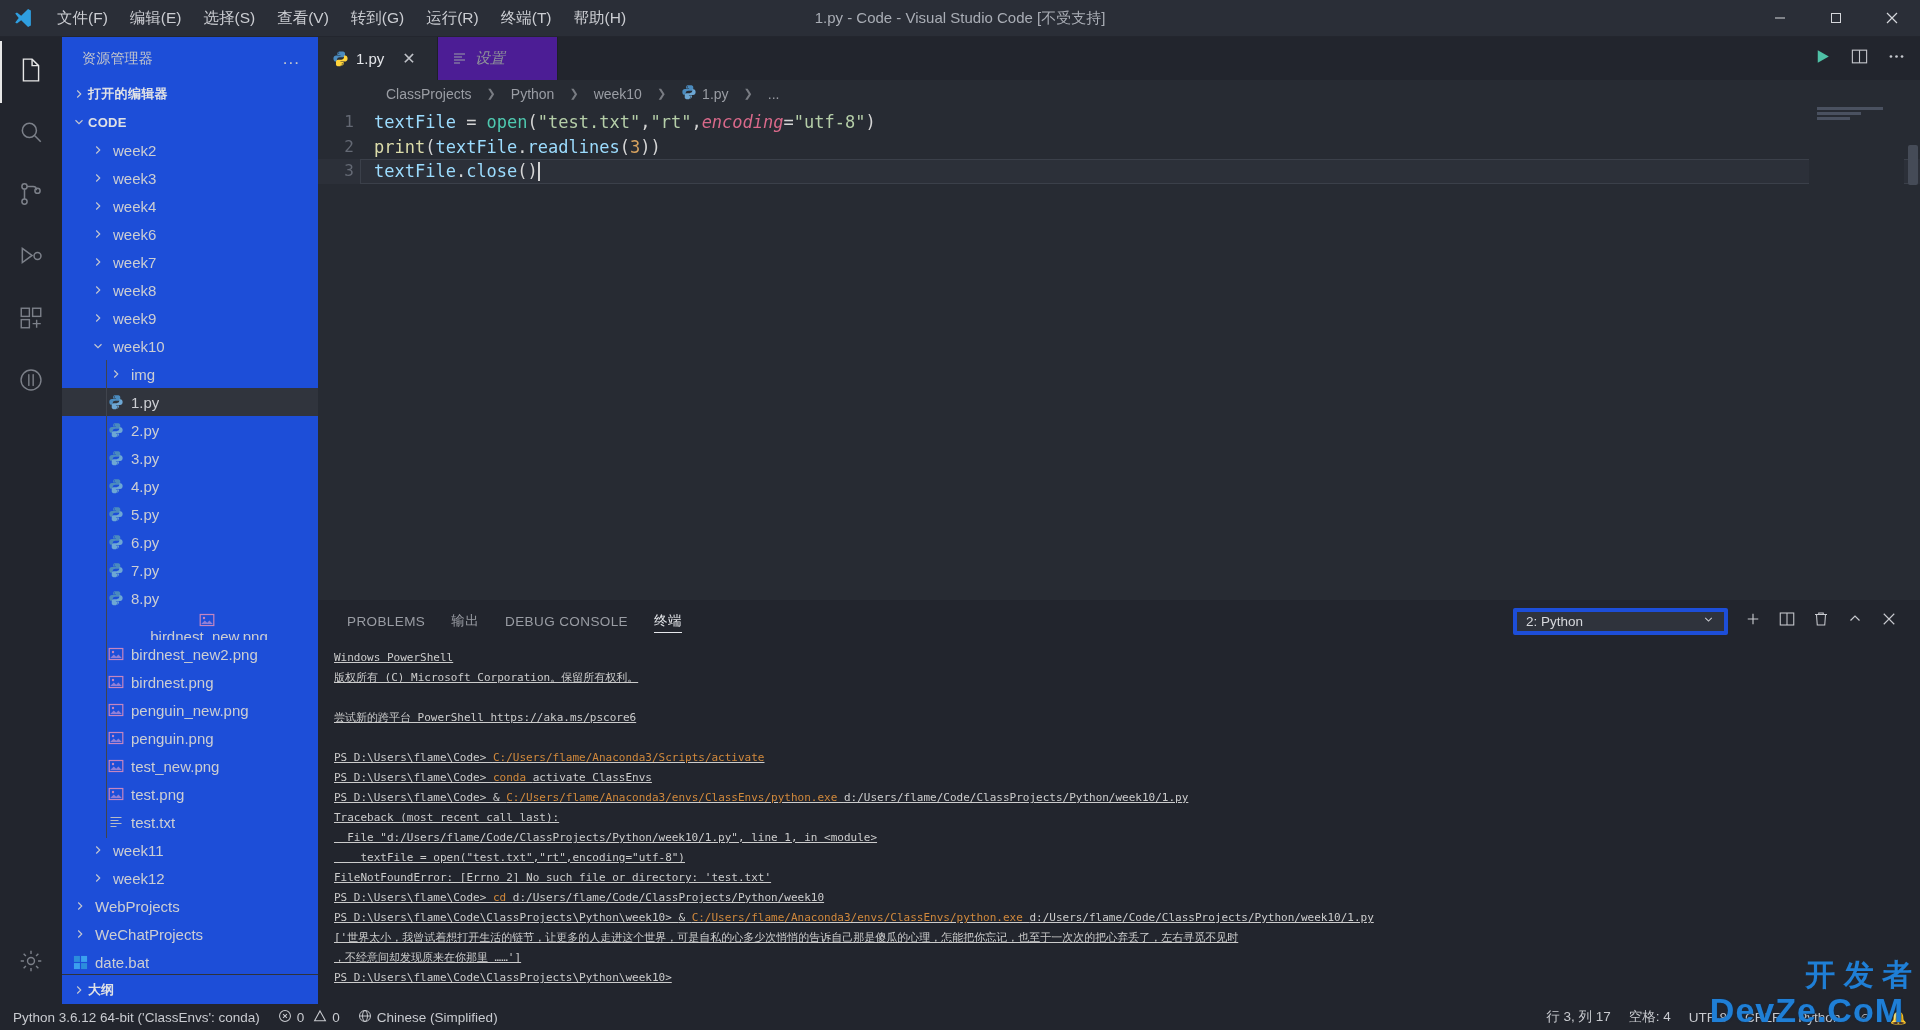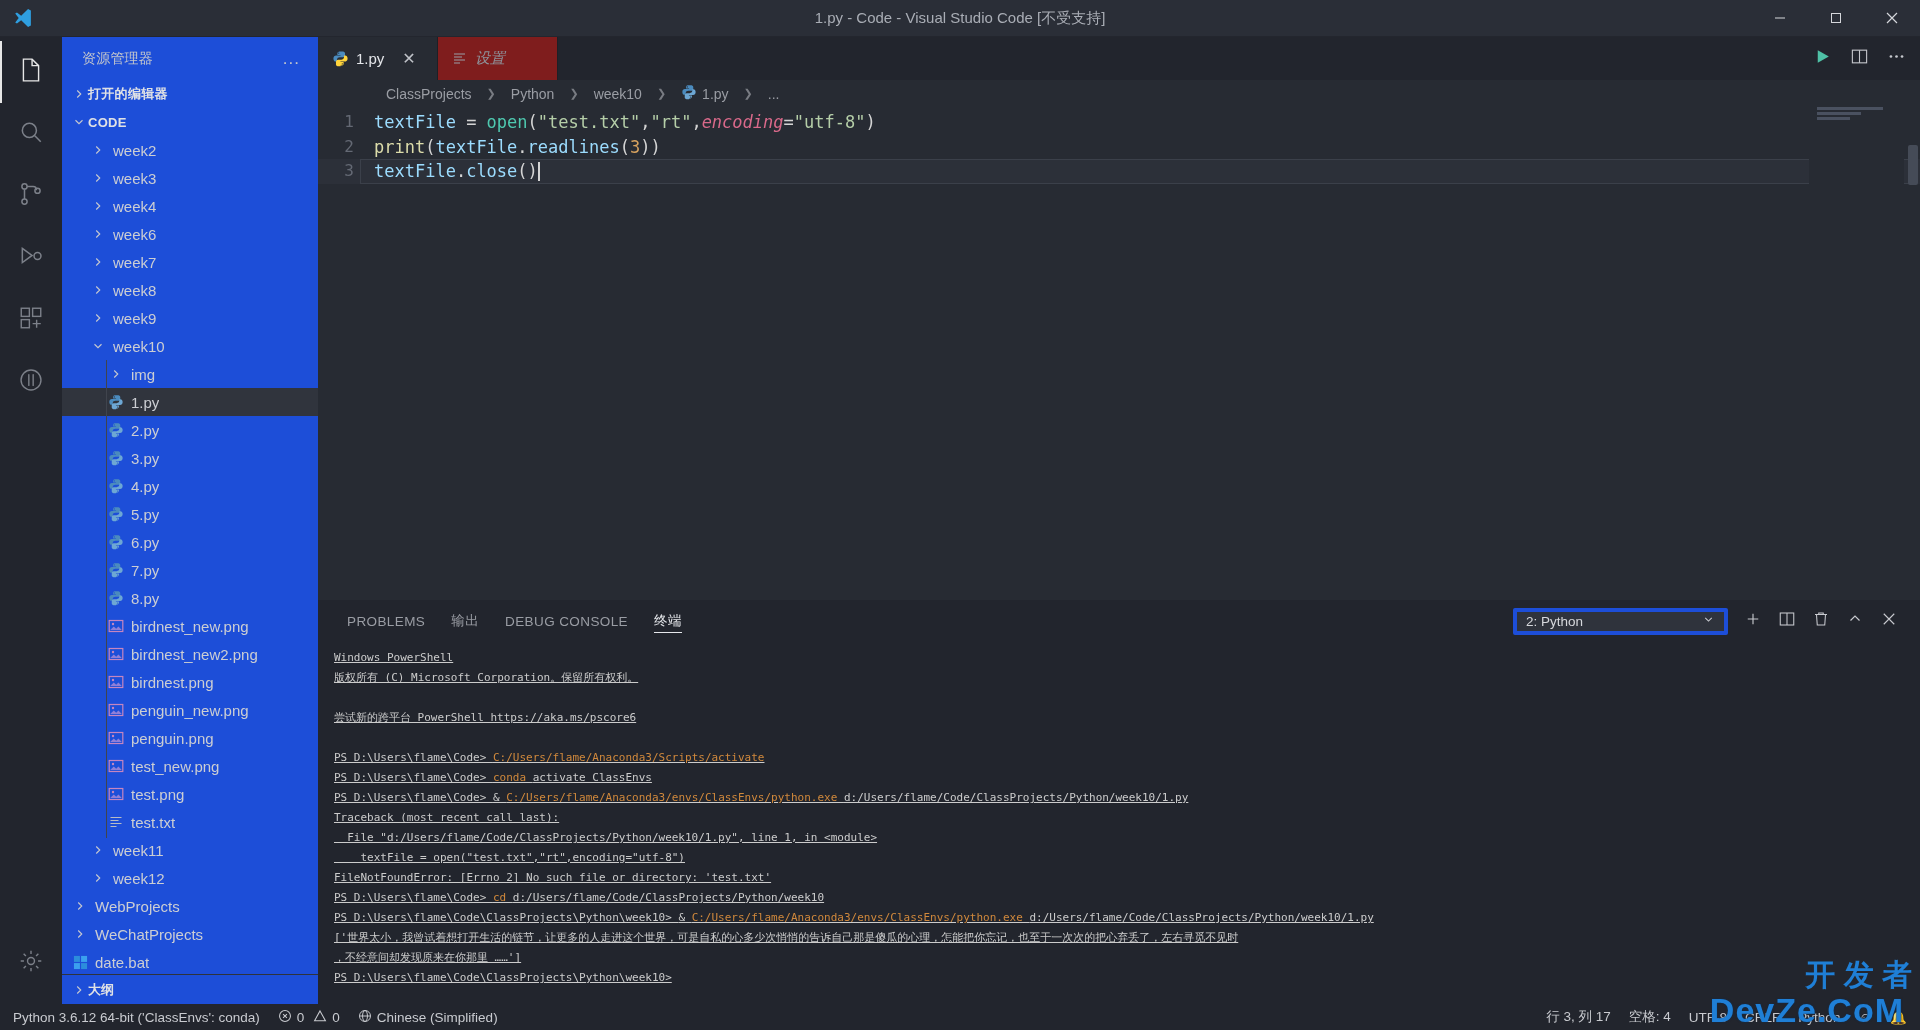--- a/index.html
+++ b/index.html
@@ -77,21 +77,21 @@
   .outline-head {
     height:30px; display:flex; align-items:center; font-size:13px; font-weight:bold;
     color:#dfe1e5; padding-left:8px; border-top:1px solid #2f333b;
   }
 
   
   .editor-area { flex:1; display:flex; flex-direction:column; min-width:0; background:#272b33; }
   .tabbar { height:43px; min-height:43px; background:#22252d; display:flex; align-items:stretch; }
   .tab {
     display:flex; align-items:center; padding:0 14px; font-size:15px; color:#8e9199;
-    background:#7f1d1d; border-right:1px solid #1d2026; min-width:120px; position:relative;
+    background:#4c1d95; border-right:1px solid #1d2026; min-width:120px; position:relative;
   }
   .tab.active { background:#272b33; color:#e4e6ea; }
   .tab.active::before { content:''; position:absolute; top:0; left:0; right:0; height:1px; background:#272b33; }
   .tab .tab-ico { margin-right:7px; display:flex; }
   .tab .tab-close { margin-left:18px; color:#bfc2c8; font-size:16px; line-height:1; }
   .tab .tab-name.italic { font-style:italic; }
   .tabbar-actions { margin-left:auto; display:flex; align-items:center; padding-right:14px; gap:18px; color:#c6c8cd; }
   .run-ico { color:#4fc1a6; }
 
   .breadcrumb {
@@ -174,20 +174,30 @@
 <body>
 
 <div class="app">
 
   <div class="titlebar">
     <div class="vs-logo">
       <svg width="22" height="22" viewBox="0 0 24 24">
         <path d="M17.5 2.2 10 9.6 5.4 6.1 3.5 7.1l3.8 4.9-3.8 4.9 1.9 1 4.6-3.5 7.5 7.4 3.1-1.5V3.7z" fill="#2f9fe0"></path>
       </svg>
     </div>
+    <div class="menu" id="menubar">
+        <div class="menu-item">文件(F)</div>
+        <div class="menu-item">编辑(E)</div>
+        <div class="menu-item">选择(S)</div>
+        <div class="menu-item">查看(V)</div>
+        <div class="menu-item">转到(G)</div>
+        <div class="menu-item">运行(R)</div>
+        <div class="menu-item">终端(T)</div>
+        <div class="menu-item">帮助(H)</div>
+      </div>
     <div class="title-center">1.py - Code - Visual Studio Code [不受支持]</div>
     <div class="win-controls">
       <div class="win-btn">
         <svg width="12" height="12" viewBox="0 0 12 12">
             <rect x="1" y="5.5" width="10" height="1" fill="#d5d7db"></rect>
           </svg>
       </div>
       <div class="win-btn">
         <svg width="12" height="12" viewBox="0 0 12 12">
             <rect x="1.5" y="1.5" width="9" height="9" fill="none" stroke="#d5d7db" stroke-width="1"></rect>
@@ -429,21 +439,21 @@
           </div>
           <div class="row" style="padding-left: 44px;">
             <span class="ico">
               <svg width="16" height="16" viewBox="0 0 24 24">
                 <path d="M11.9 2c-2.4 0-4.3.6-4.3 2.7v2.2h4.5v.7H5.8c-2 0-3.8 1.2-3.8 4.3 0 2.9 1.5 4.4 3.4 4.4h1.7v-2.6c0-2.2 1.9-3.4 3.9-3.4h4.4c1.8 0 3-1.4 3-3.2V4.7C18.4 2.9 16.6 2 14.2 2h-2.3zm-2.4 1.5c.5 0 .9.4.9.9s-.4.9-.9.9-.9-.4-.9-.9.4-.9.9-.9z" fill="#4b8bbe"></path>
                 <path d="M12.1 22c2.4 0 4.3-.6 4.3-2.7v-2.2h-4.5v-.7h6.3c2 0 3.8-1.2 3.8-4.3 0-2.9-1.5-4.4-3.4-4.4h-1.7v2.6c0 2.2-1.9 3.4-3.9 3.4H8.6c-1.8 0-3 1.4-3 3.2v3.4c0 1.8 1.8 2.7 4.2 2.7h2.3zm2.4-1.5c-.5 0-.9-.4-.9-.9s.4-.9.9-.9.9.4.9.9-.4.9-.9.9z" fill="#6da7d4"></path>
               </svg>
             </span>
             <span class="label">8.py</span>
           </div>
-          <div class="row" style="padding-left: 44px;">
+          <div class="row" style="padding-left: 44px; flex-direction: column;">
             <span class="ico">
               <svg width="16" height="16" viewBox="0 0 16 16">
                 <rect x="1.2" y="2.5" width="13.6" height="11" fill="none" stroke="#c586c0" stroke-width="1.2"></rect>
                 <circle cx="5" cy="6" r="1.2" fill="#c586c0"></circle>
                 <path d="M2.2 12l3.6-3.6 2.4 2.4 2.2-2.2 3.4 3.4z" fill="#8f7fd8"></path>
               </svg>
             </span>
             <span class="label">birdnest_new.png</span>
           </div>
           <div class="row" style="padding-left: 44px;">

